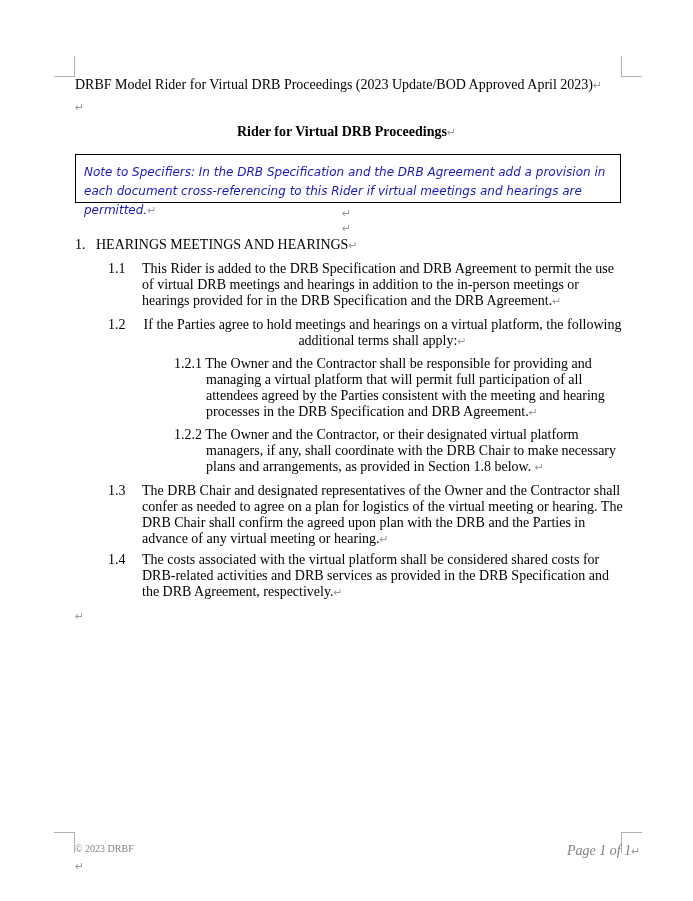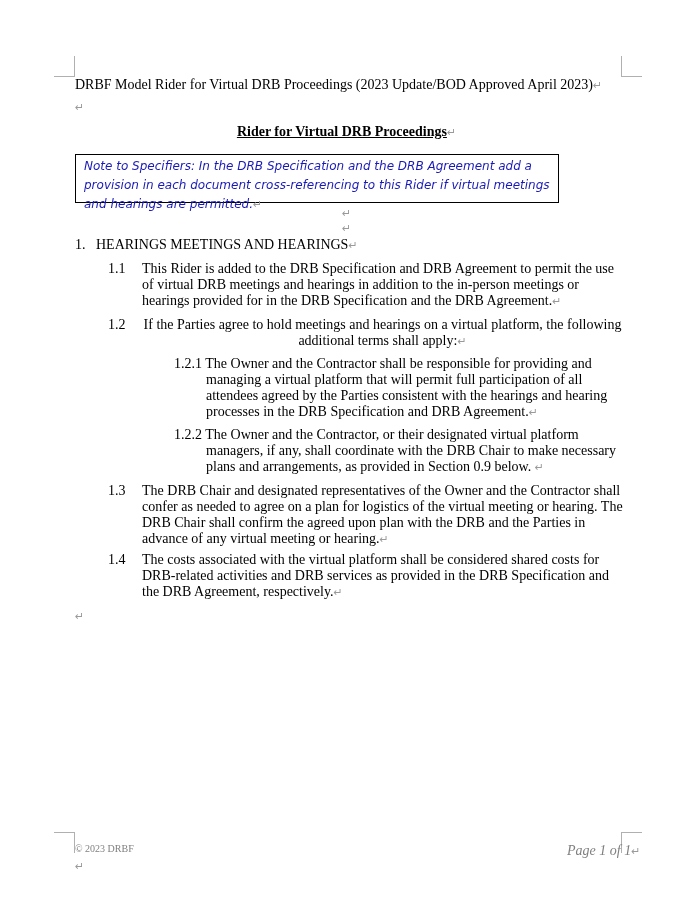--- a/index.html
+++ b/index.html
@@ -8,23 +8,23 @@
   .mark { color:#9a9a9a; font-size:11px; font-family:"DejaVu Sans", sans-serif; }
   .corner { position:absolute; border-color:#b0b0b0; border-style:solid; width:20px; height:20px; }
   .c-tl { left:54px; top:56px; border-width:0 1px 1px 0; }
   .c-tr { left:621px; top:56px; border-width:0 0 1px 1px; }
   .c-bl { left:54px; top:832px; border-width:1px 1px 0 0; }
   .c-br { left:621px; top:832px; border-width:1px 0 0 1px; }
   .abs { position:absolute; }
   .header-line { left:75px; top:77px; font-size:14px; white-space:nowrap; }
   .header-line b { font-weight:normal; }
   .title { left:0; width:693px; top:124px; text-align:center; }
-  .title span.t { font-weight:bold; text-decoration:underline; }
-  .note { left:75px; top:154px; width:484px; height:49px; border:1px solid #000;
-          box-sizing:border-box; padding:2px 8px; color:#1a1ab8; font-style:italic;
+  .title span.t { font-weight:bold; }
+  .note { left:75px; top:154px; width:546px; height:49px; border:1px solid #000;
+          box-sizing:border-box; padding:8px 8px; color:#1a1ab8; font-style:italic;
           font-family:"DejaVu Sans", sans-serif; font-size:12px; line-height:19px; }
   .center-mark { left:0; width:693px; text-align:center; }
   .heading1 { left:75px; top:237px; font-size:14px; }
   .heading1 .num { display:inline-block; width:21px; }
   .item { position:absolute; left:108px; width:515px; line-height:16px; font-size:14px; }
   .item .num { position:absolute; left:0; top:0; }
   .item .txt { margin-left:34px; display:block; }
   .subitem { position:absolute; left:174px; width:450px; line-height:16px; font-size:14px; }
   .subitem .txt { display:block; padding-left:32px; text-indent:-32px; }
   .footer-left { left:75px; top:843px; color:#808080; font-size:10px; }
@@ -63,25 +63,25 @@
   <span class="num">1.1</span>
   <span class="txt"><span>This Rider is added to the DRB Specification and DRB Agreement to permit the use of virtual DRB meetings and hearings in addition to the in-person meetings or hearings provided for in the DRB Specification and the DRB Agreement.</span><span class="mark">↵</span></span>
 </div>
 
 <div class="item" style="top:317px;text-align:center;">
   <span class="num">1.2</span>
   <span class="txt"><span>If the Parties agree to hold meetings and hearings on a virtual platform, the following additional terms shall apply:</span><span class="mark">↵</span></span>
 </div>
 
 <div class="subitem" style="top:356px;">
-  <span class="txt"><span>1.2.1</span> <span>The Owner and the Contractor shall be responsible for providing and managing a virtual platform that will permit full participation of all attendees agreed by the Parties consistent with the hearings and hearing processes in the DRB Specification and DRB Agreement.</span><span class="mark">↵</span></span>
+  <span class="txt"><span>1.2.1</span> <span>The Owner and the Contractor shall be responsible for providing and managing a virtual platform that will permit full participation of all attendees agreed by the Parties consistent with the meeting and hearing processes in the DRB Specification and DRB Agreement.</span><span class="mark">↵</span></span>
 </div>
 
 <div class="subitem" style="top:427px;">
-  <span class="txt"><span>1.2.2</span> <span>The Owner and the Contractor, or their designated virtual platform managers, if any, shall coordinate with the DRB Chair to make necessary plans and arrangements, as provided in Section 0.9 below. </span><span class="mark">↵</span></span>
+  <span class="txt"><span>1.2.2</span> <span>The Owner and the Contractor, or their designated virtual platform managers, if any, shall coordinate with the DRB Chair to make necessary plans and arrangements, as provided in Section 1.8 below. </span><span class="mark">↵</span></span>
 </div>
 
 <div class="item" style="top:483px;">
   <span class="num">1.3</span>
   <span class="txt"><span>The DRB Chair and designated representatives of the Owner and the Contractor shall confer as needed to agree on a plan for logistics of the virtual meeting or hearing. The DRB Chair shall confirm the agreed upon plan with the DRB and the Parties in advance of any virtual meeting or hearing.</span><span class="mark">↵</span></span>
 </div>
 
 <div class="item" style="top:552px;">
   <span class="num">1.4</span>
   <span class="txt"><span>The costs associated with the virtual platform shall be considered shared costs for DRB-related activities and DRB services as provided in the DRB Specification and the DRB Agreement, respectively.</span><span class="mark">↵</span></span>

